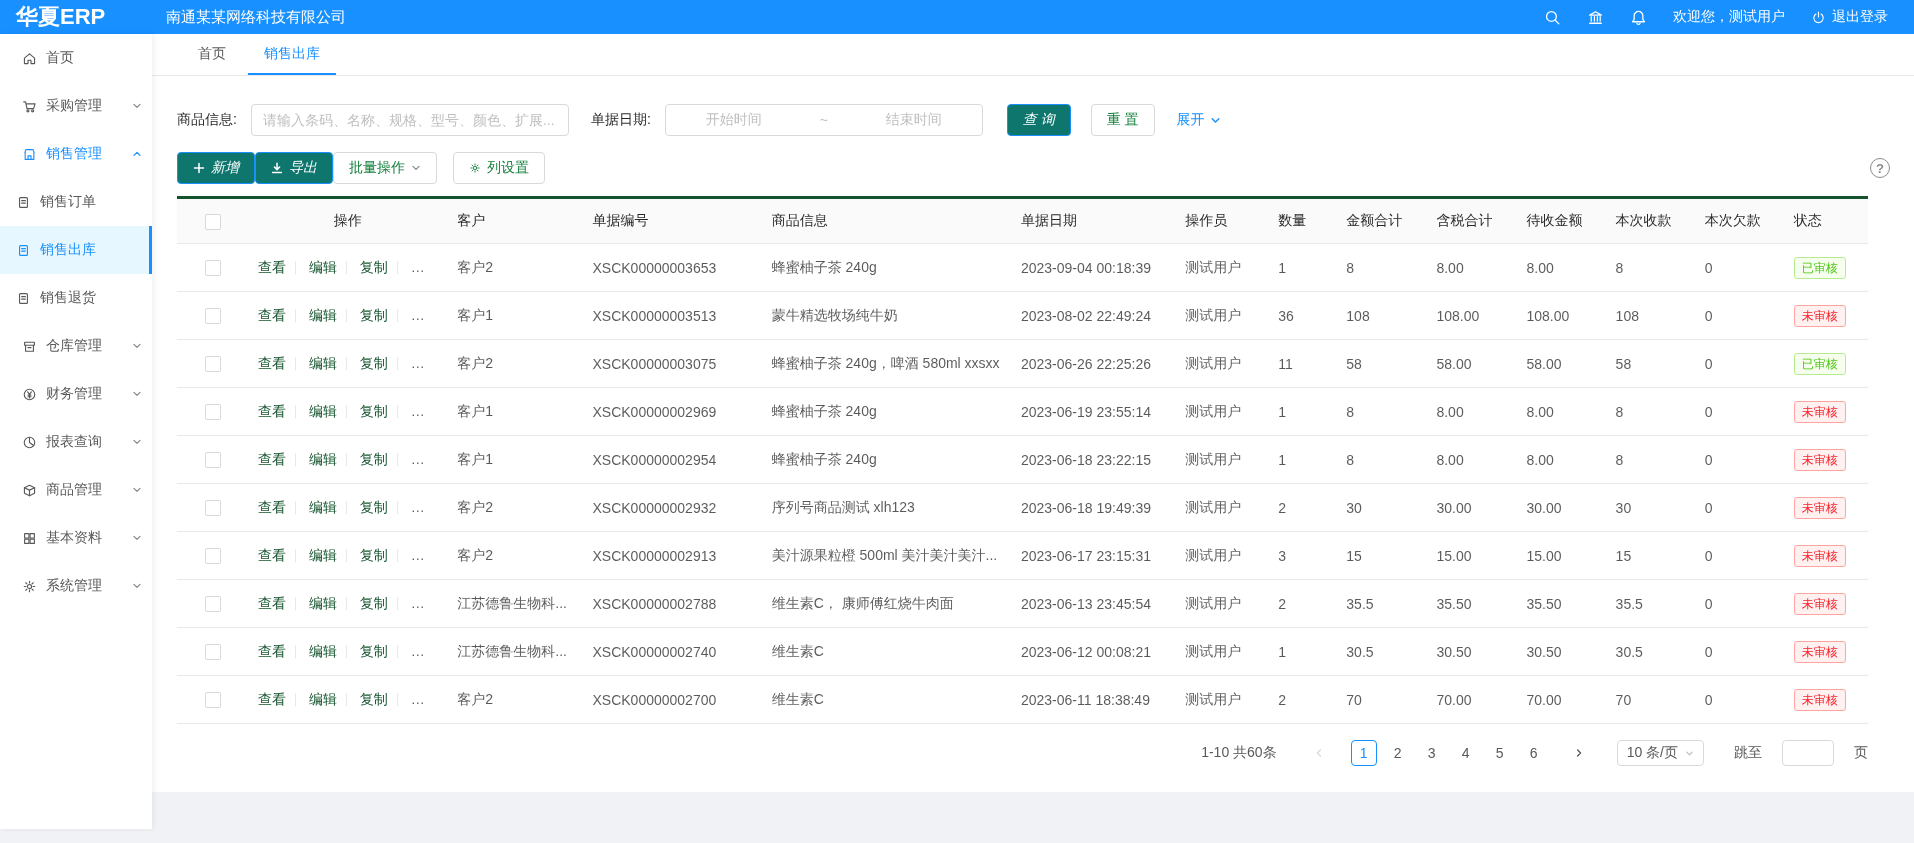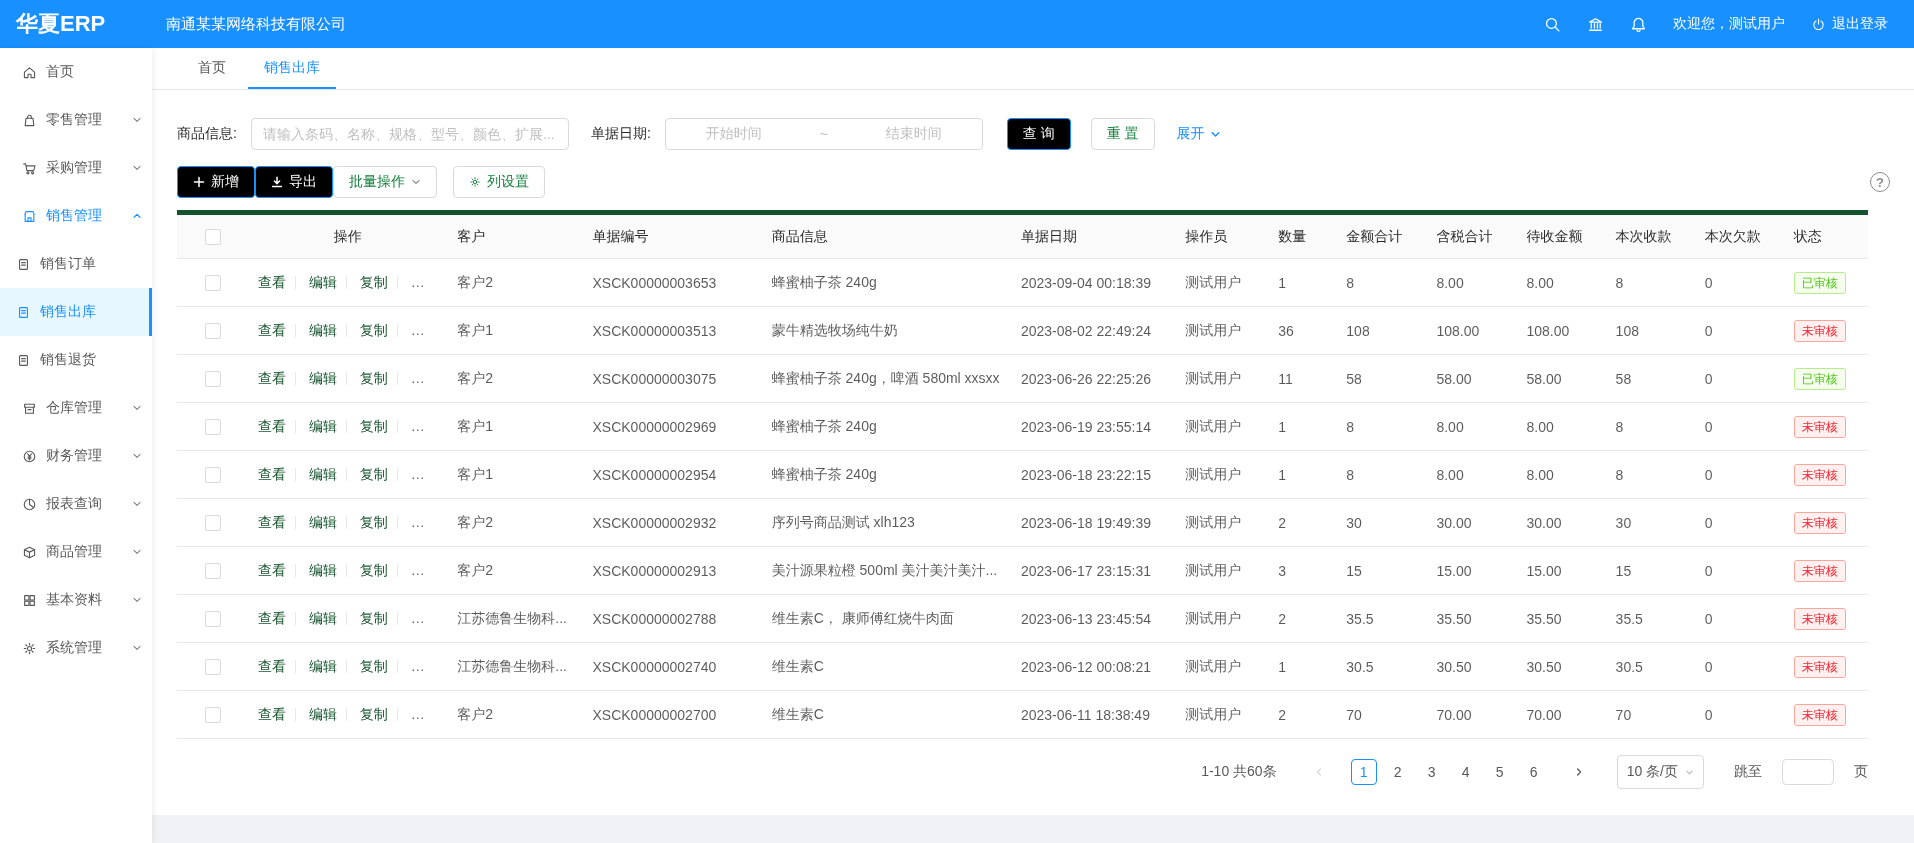--- a/index.html
+++ b/index.html
@@ -5,21 +5,21 @@
   * { margin:0; padding:0; box-sizing:border-box; }
   html,body { width:1914px; height:843px; }
   body {
     font-family:"Liberation Sans","DejaVu Sans",sans-serif;
     font-size:14px; color:rgba(0,0,0,0.65);
     background:#f0f2f5; overflow:hidden;
   }
   svg { display:block; width:100%; height:100%; }
 
   
-  .topbar { height:48px; background:#1890ff; display:flex; align-items:center; color:#fff; padding-right:26px; }
+  .topbar { height:34px; background:#1890ff; display:flex; align-items:center; color:#fff; padding-right:26px; }
   .logo { width:152px; padding-left:16px; font-size:22px; font-weight:bold; white-space:nowrap; cursor:pointer; }
   .company { font-size:15px; margin-left:14px; white-space:nowrap; }
   .header-right { margin-left:auto; display:flex; align-items:center; gap:26px; }
   .h-icon { width:17px; height:17px; display:inline-flex; cursor:pointer; color:#fff; }
   .welcome { font-size:14px; white-space:nowrap; }
   .logout { display:inline-flex; align-items:center; gap:6px; cursor:pointer; white-space:nowrap; }
   .logout .h-icon { width:15px; height:15px; }
 
   
   .body-row { display:flex; height:795px; }
@@ -45,58 +45,58 @@
   
   .filter-row { display:flex; align-items:center; margin:28px 46px 0 25px; }
   .filter-item { display:flex; align-items:center; }
   .filter-item + .filter-item { margin-left:22px;justify-content:flex-end; }
   .filter-item label { color:rgba(0,0,0,0.85); margin-right:14px; white-space:nowrap; }
   .input { height:32px; border:1px solid #d9d9d9; border-radius:4px; padding:0 11px; font-size:14px; color:rgba(0,0,0,0.65); background:#fff; font-family:inherit; outline:none; }
   .input::placeholder { color:#bfbfbf; }
   .w318 { width:318px; }
   .date-range { width:318px; display:flex; align-items:center; justify-content:space-around; color:#bfbfbf; cursor:pointer; }
   .btn { height:32px; padding:0 15px; border:1px solid #d9d9d9; border-radius:4px; background:#fff; color:#15803d; font-size:14px; cursor:pointer; display:inline-flex; align-items:center; gap:6px; font-family:inherit; white-space:nowrap; }
-  .btn.primary { background:#000000; border-color:#1890ff; color:#fff; }
+  .btn.primary { background:#0f766e; border-color:#1890ff; color:#fff;font-style:italic; }
   .filter-row .btn { margin-left:24px; }
   .filter-row .btn + .btn { margin-left:20px; }
   .expand-link { color:#1890ff; display:inline-flex; align-items:center; gap:5px; cursor:pointer; margin-left:22px; white-space:nowrap; }
   .expand-link .ch { width:11px; height:11px; display:inline-flex; }
 
   
   .toolbar { display:flex; align-items:center; margin:16px 24px 0 25px; }
   .bicon { width:12px; height:12px; display:inline-flex; }
   .btn .ch { width:10px; height:10px; display:inline-flex; color:#8c8c8c; }
   .btn.gap-left { margin-left:16px; }
   .help-circle { margin-left:auto; width:20px; height:20px; border:1px solid #8c8c8c; border-radius:50%; color:#8c8c8c; display:inline-flex; align-items:center; justify-content:center; font-size:13px; font-weight:bold; cursor:pointer; }
   .help-circle::after { content:"?"; }
 
   
   .table-wrap { margin:12px 46px 0 25px; }
   table { width:100%; border-collapse:collapse; table-layout:fixed; font-size:14px; }
-  thead th { background:#fafafa; border-top:5px solid #14532d; border-bottom:1px solid #e8e8e8; height:46px; padding:0 10px; text-align:left; color:rgba(0,0,0,0.85); font-weight:400; white-space:nowrap; }
+  thead th { background:#fafafa; border-top:3px solid #14532d; border-bottom:1px solid #e8e8e8; height:46px; padding:0 10px; text-align:left; color:rgba(0,0,0,0.85); font-weight:400; white-space:nowrap; }
   tbody td { height:48px; padding:0 10px; border-bottom:1px solid #e8e8e8; color:rgba(0,0,0,0.65); overflow:hidden; white-space:nowrap; text-overflow:ellipsis; }
   th.center, td.center { text-align:center; }
   .checkbox { display:inline-block; width:16px; height:16px; border:1px solid #d9d9d9; border-radius:2px; background:#fff; vertical-align:middle; cursor:pointer; }
   .actions-cell { white-space:nowrap; }
   .actions-cell a { color:#14532d; cursor:pointer; text-decoration:none; }
   .sep { display:inline-block; width:1px; height:13px; background:#e8e8e8; margin:0 9px; vertical-align:-2px; }
   .status-badge { display:inline-block; font-size:12px; line-height:20px; padding:0 7px; border-radius:3px; border:1px solid transparent; }
   .status-badge.approved { color:#52c41a; border-color:#b7eb8f; background:#f6ffed; }
   .status-badge.unapproved { color:#f5222d; border-color:#ffa39e; background:#fff1f0; }
 
   
   .pagination { display:flex; align-items:center; justify-content:flex-end; margin:16px 46px 0 0; gap:20px; color:#595959; }
   .pagination .total { margin-right:10px; }
   .page-arrow { width:24px; height:26px; display:inline-flex; align-items:center; justify-content:center; cursor:pointer; color:#595959; }
   .page-arrow.prev { color:#d9d9d9; }
   .page-arrow .ch { width:10px; height:10px; display:inline-flex; }
   .pages { display:flex; gap:8px; align-items:center; }
   .page-btn { min-width:26px; height:26px; display:inline-flex; align-items:center; justify-content:center; border:1px solid transparent; border-radius:4px; cursor:pointer; padding:0 4px; }
   .page-btn.active { border-color:#1890ff; color:#1890ff; background:#fff; }
-  .page-size-select { height:26px; border:1px solid #d9d9d9; border-radius:4px; display:inline-flex; align-items:center; gap:7px; padding:16px 9px; background:#fff; cursor:pointer; margin-left:6px; white-space:nowrap; }
+  .page-size-select { height:26px; border:1px solid #d9d9d9; border-radius:4px; display:inline-flex; align-items:center; gap:7px; padding:8px 9px; background:#fff; cursor:pointer; margin-left:6px; white-space:nowrap; }
   .page-size-select .ch { width:9px; height:9px; display:inline-flex; color:#bfbfbf; }
   .jump-label { margin-left:10px; }
   .jump-input { width:52px; height:26px; border:1px solid #d9d9d9; border-radius:4px; padding:0 8px; font-family:inherit; font-size:14px; outline:none; }
 </style>
 </head>
 <body>
 
 <header class="topbar">
   <div class="logo">华夏ERP</div>
   <div class="company">南通某某网络科技有限公司</div>
@@ -137,34 +137,20 @@
   <aside class="sidebar">
     <nav>
         <div class="menu-item lvl1">
     <span class="mi-icon">
             <svg viewBox="0 0 16 16" fill="none" stroke="currentColor" stroke-width="1.2" stroke-linecap="round" stroke-linejoin="round">
               <path d="M2.6 7.6 L8 3 L13.4 7.6 V13.4 H9.6 V9.8 H6.4 V13.4 H2.6 Z"></path>
             </svg>
           </span>
     <span class="mi-label">首页</span>
 
-  </div>
-        <div class="menu-item lvl1">
-    <span class="mi-icon">
-            <svg viewBox="0 0 16 16" fill="none" stroke="currentColor" stroke-width="1.2" stroke-linecap="round" stroke-linejoin="round">
-              <path d="M4.3 5.6 H11.7 L12.6 13.4 H3.4 Z"></path>
-              <path d="M6 5.6 V4.4 a2 2 0 0 1 4 0 V5.6"></path>
-            </svg>
-          </span>
-    <span class="mi-label">零售管理</span>
-    <span class="mi-chevron">
-            <svg viewBox="0 0 10 10" fill="none" stroke="currentColor" stroke-width="1.3" stroke-linecap="round" stroke-linejoin="round">
-              <path d="M2 3.4 L5 6.4 L8 3.4"></path>
-            </svg>
-          </span>
   </div>
         <div class="menu-item lvl1">
     <span class="mi-icon">
             <svg viewBox="0 0 16 16" fill="none" stroke="currentColor" stroke-width="1.2" stroke-linecap="round" stroke-linejoin="round">
               <path d="M1.8 3 H3.8 L5.3 10.3 H12.4 L13.9 5.2 H4.3"></path>
               <circle cx="6.3" cy="12.6" r="1.1"></circle>
               <circle cx="11.3" cy="12.6" r="1.1"></circle>
             </svg>
           </span>
     <span class="mi-label">采购管理</span>

